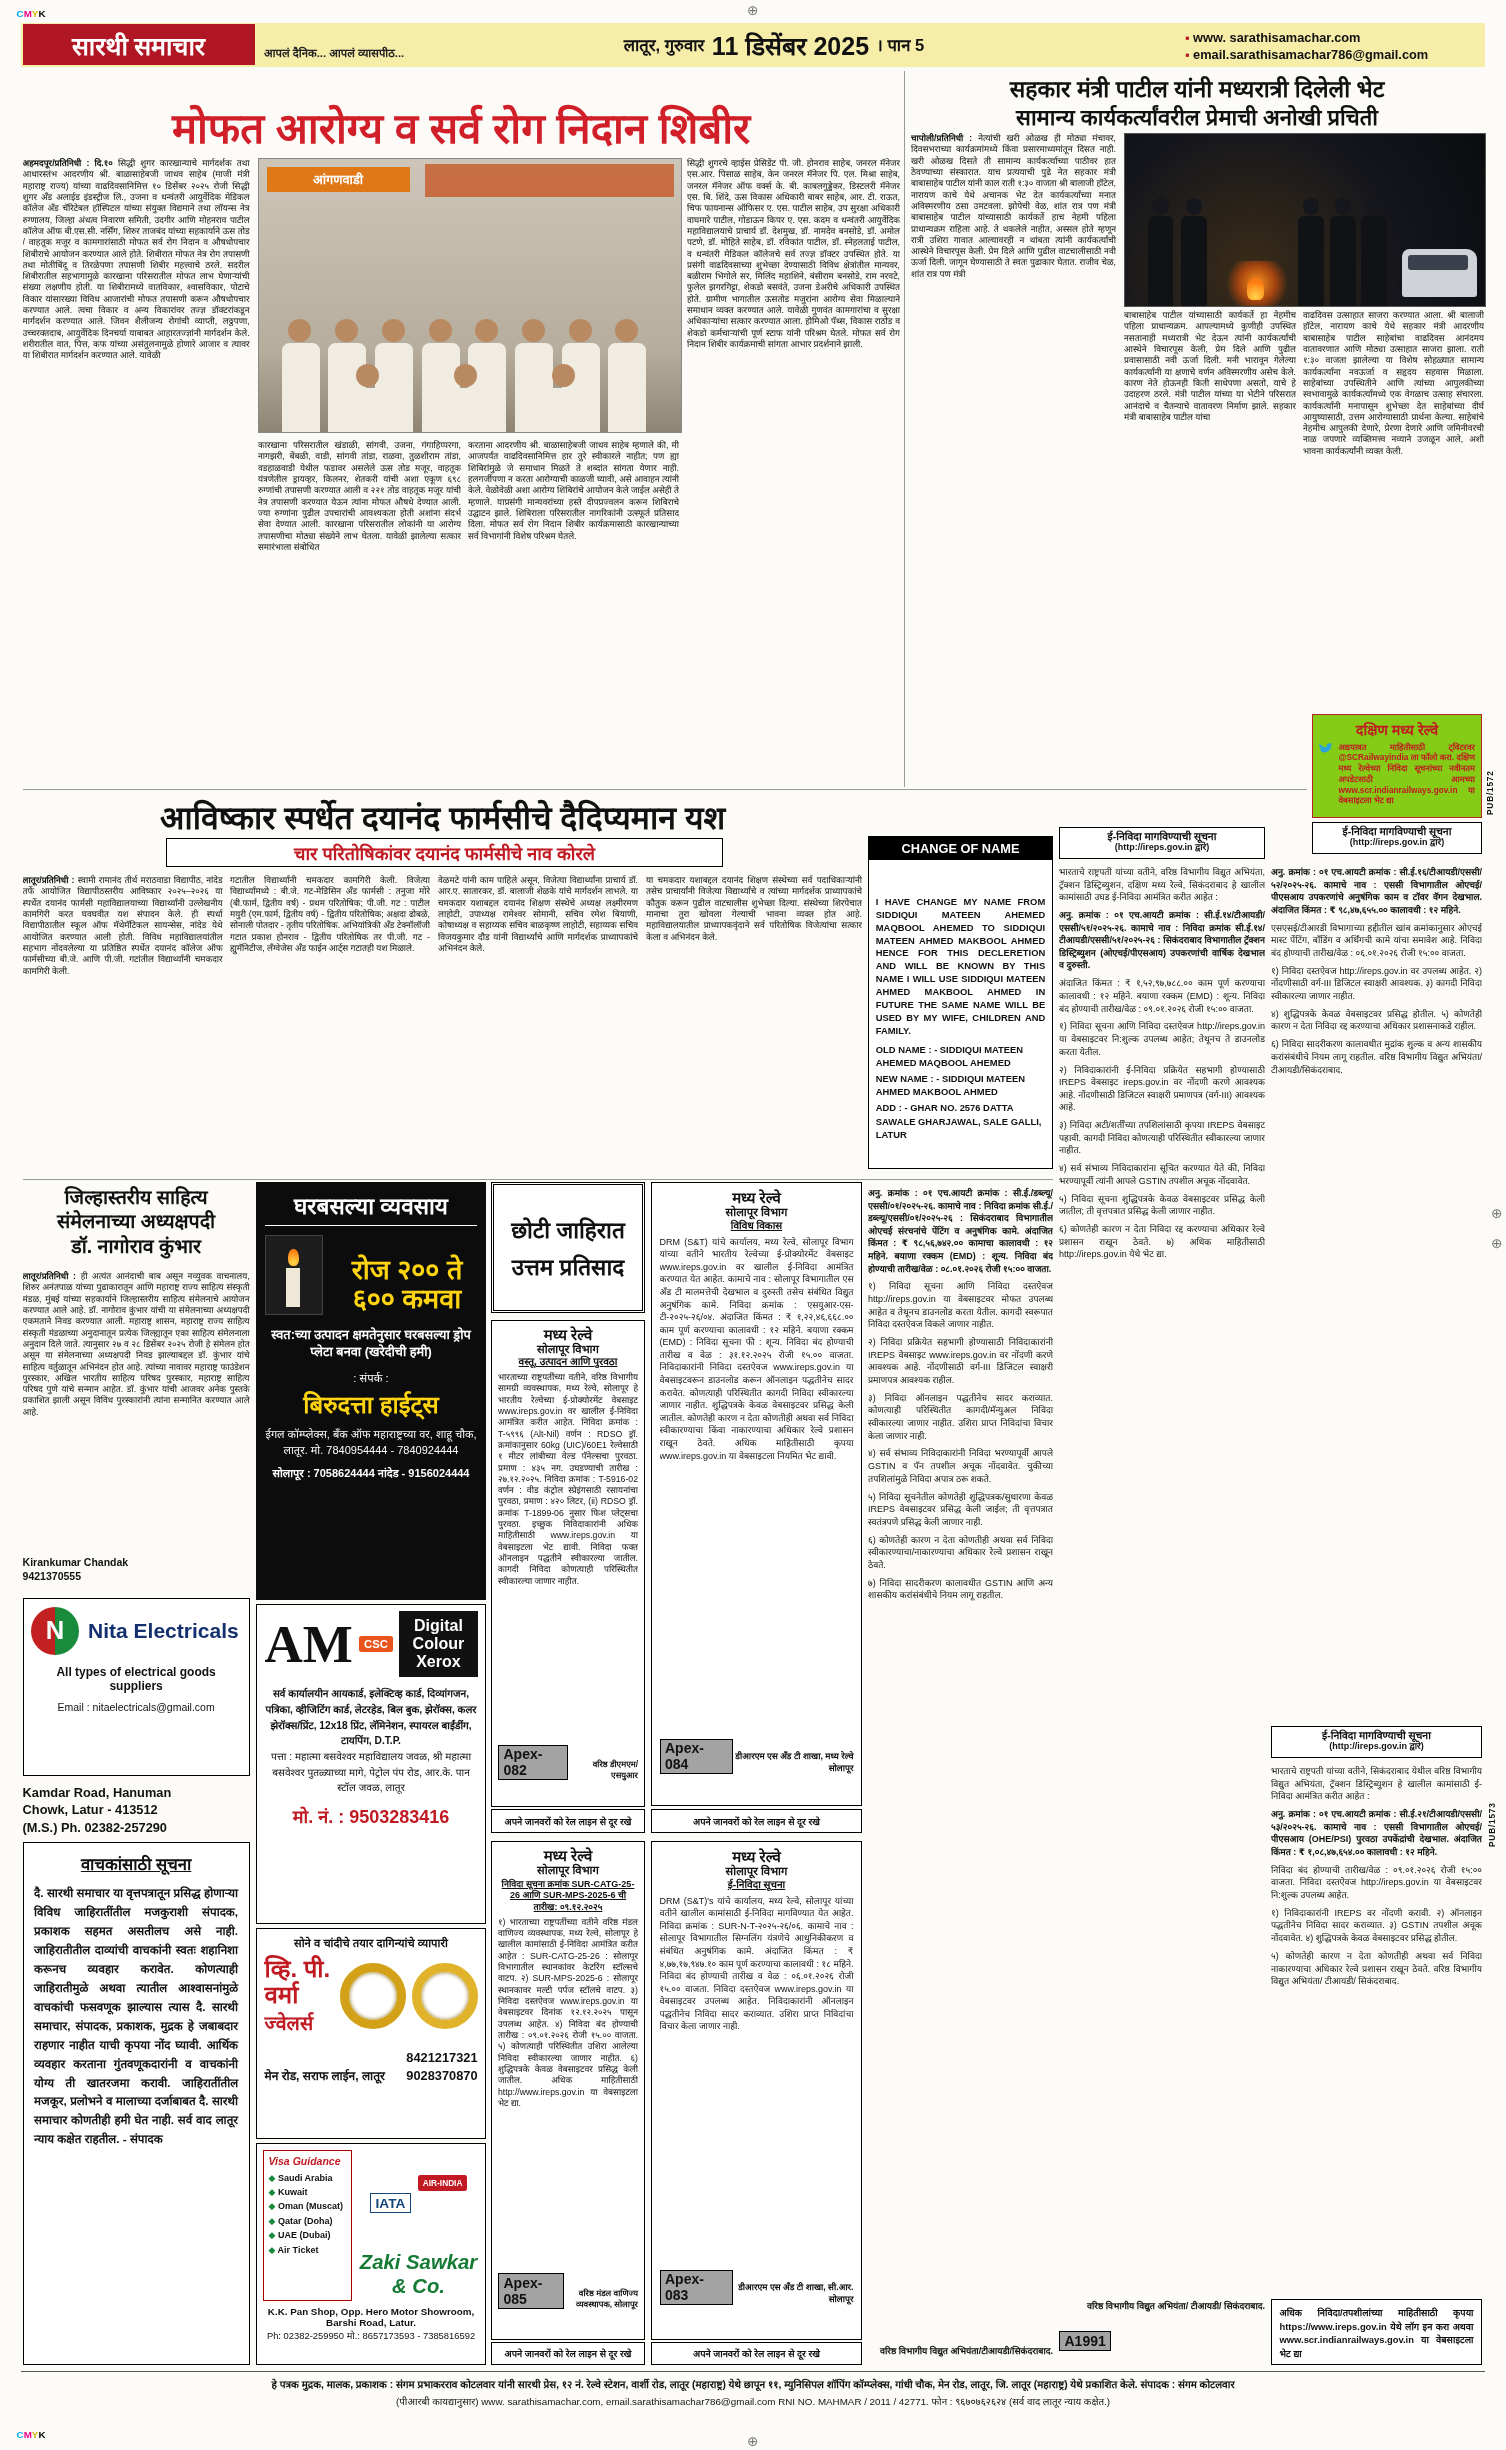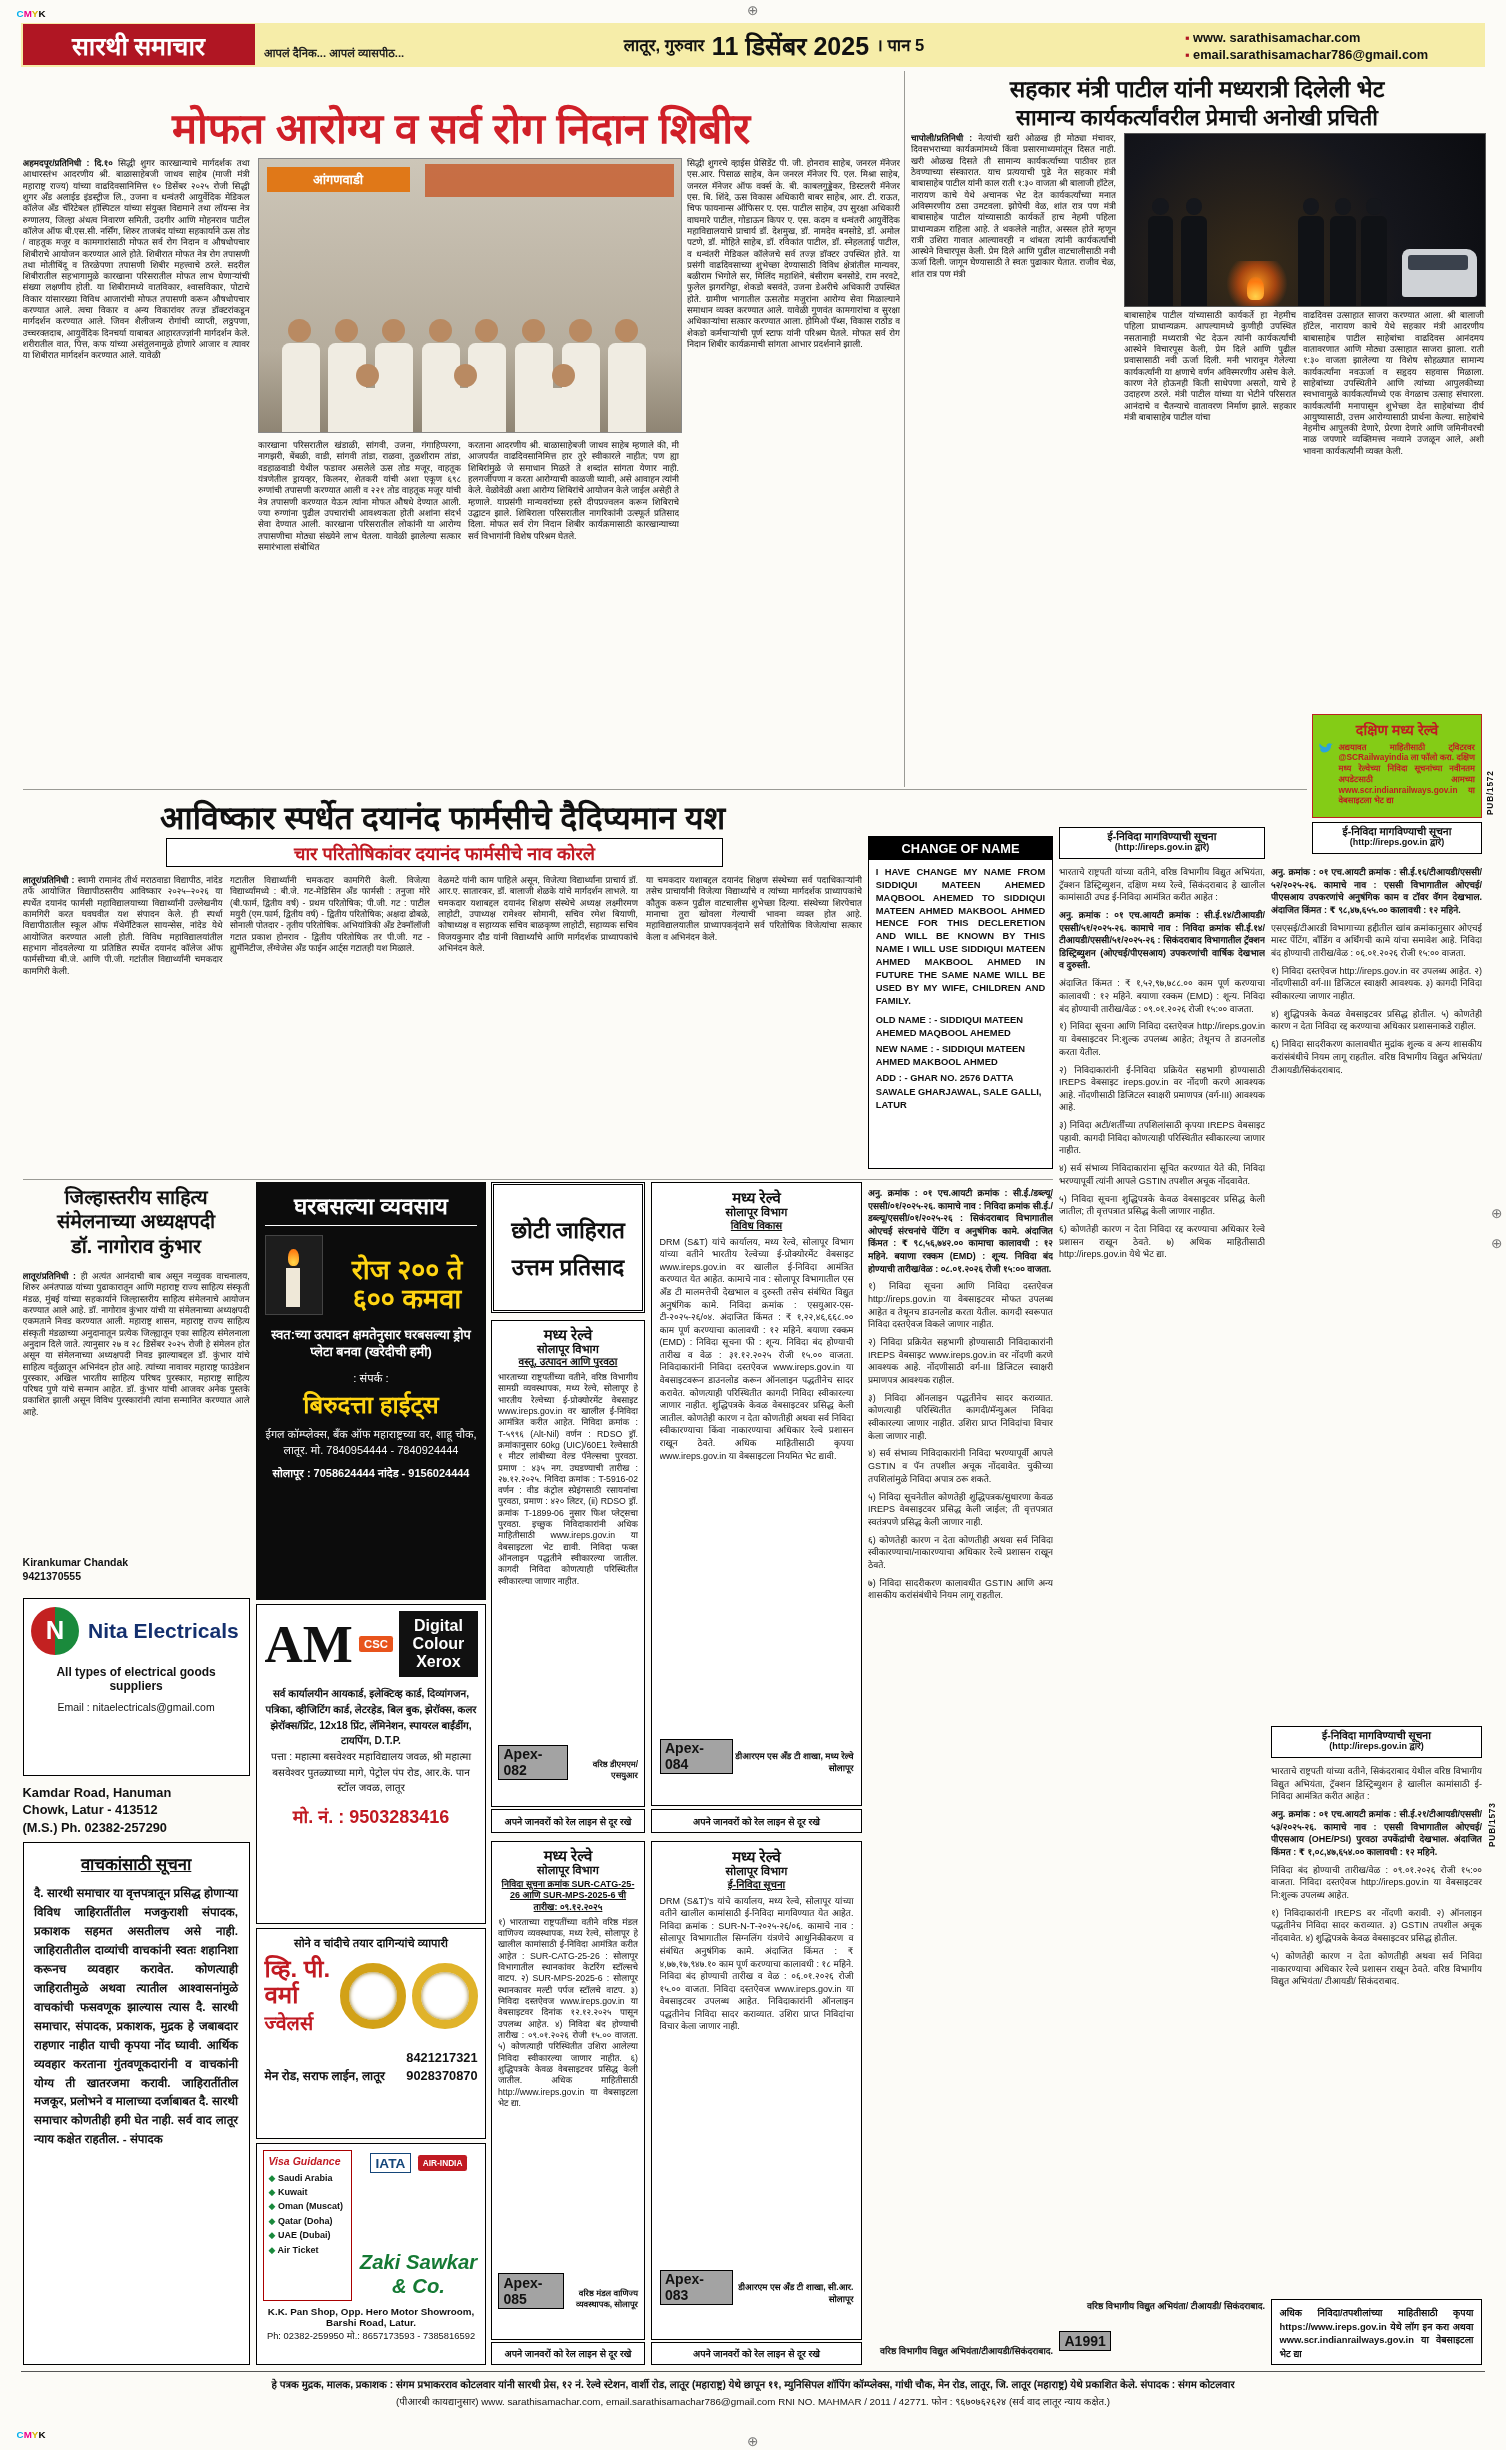--- a/index.html
+++ b/index.html
@@ -145,21 +145,21 @@
   <div class="ab j t11 fill" style="left:22.6px;top:875px;width:200px;height:300px;">
     <span class="b">लातूर/प्रतिनिधी :</span>
     <span>स्वामी रामानंद तीर्थ मराठवाडा विद्यापीठ, नांदेड तर्फे आयोजित विद्यापीठस्तरीय आविष्कार २०२५–२०२६ या स्पर्धेत दयानंद फार्मसी महाविद्यालयाच्या विद्यार्थ्यांनी उल्लेखनीय कामगिरी करत घवघवीत यश संपादन केले. ही स्पर्धा विद्यापीठातील स्कूल ऑफ मॅथेमॅटिकल सायन्सेस, नांदेड येथे आयोजित करण्यात आली होती. विविध महाविद्यालयांतील सहभाग नोंदवलेल्या या प्रतिष्ठित स्पर्धेत दयानंद कॉलेज ऑफ फार्मसीच्या बी.जे. आणि पी.जी. गटांतील विद्यार्थ्यांनी चमकदार कामगिरी केली.</span>
   </div>
   <div class="ab j t11 fill" style="left:230px;top:875px;width:200px;height:300px;">गटातील विद्यार्थ्यांनी चमकदार कामगिरी केली. विजेत्या विद्यार्थ्यांमध्ये : बी.जे. गट-मेडिसिन अँड फार्मसी : तनुजा मोरे (बी.फार्म, द्वितीय वर्ष) - प्रथम परितोषिक; पी.जी. गट : पाटील मयुरी (एम.फार्म, द्वितीय वर्ष) - द्वितीय परितोषिक; अक्षदा ढोबळे, सोनाली पोतदार - तृतीय परितोषिक. अभियांत्रिकी अँड टेक्नॉलॉजी गटात प्रकाश होनराव - द्वितीय परितोषिक तर पी.जी. गट - ह्युमॅनिटीज, लँग्वेजेस अँड फाईन आर्ट्स गटातही यश मिळाले.</div>
   <div class="ab j t11 fill" style="left:438px;top:875px;width:200px;height:300px;">वेळमटे यांनी काम पाहिले असून, विजेत्या विद्यार्थ्यांना प्राचार्य डॉ. आर.ए. सातारकर, डॉ. बालाजी शेळके यांचे मार्गदर्शन लाभले. या चमकदार यशाबद्दल दयानंद शिक्षण संस्थेचे अध्यक्ष लक्ष्मीरमण लाहोटी, उपाध्यक्ष रामेश्वर सोमानी, सचिव रमेश बियाणी, कोषाध्यक्ष व सहाय्यक सचिव बाळकृष्ण लाहोटी, सहाय्यक सचिव विजयकुमार दौड यांनी विद्यार्थ्यांचे आणि मार्गदर्शक प्राध्यापकांचे अभिनंदन केले.</div>
   <div class="ab j t11 fill" style="left:646px;top:875px;width:216px;height:300px;">या चमकदार यशाबद्दल दयानंद शिक्षण संस्थेच्या सर्व पदाधिकाऱ्यांनी तसेच प्राचार्यांनी विजेत्या विद्यार्थ्यांचे व त्यांच्या मार्गदर्शक प्राध्यापकांचे कौतुक करून पुढील वाटचालीस शुभेच्छा दिल्या. संस्थेच्या शिरपेचात मानाचा तुरा खोवला गेल्याची भावना व्यक्त होत आहे. महाविद्यालयातील प्राध्यापकवृंदाने सर्व परितोषिक विजेत्यांचा सत्कार केला व अभिनंदन केले.</div>
 
   <div class="ab box" style="left:868px;top:836px;width:185px;height:333px;">
     <div style="background:#000;color:#fff;text-align:center;font-weight:bold;font-size:12.8px;padding:3.8px 0;">CHANGE OF NAME</div>
-    <div class="j b" style="font-size:9.4px;line-height:1.38;padding:6px 6.8px 3px 6.8px;">I HAVE CHANGE MY NAME FROM SIDDIQUI MATEEN AHEMED MAQBOOL AHEMED TO SIDDIQUI MATEEN AHMED MAKBOOL AHMED HENCE FOR THIS DECLERETION AND WILL BE KNOWN BY THIS NAME I WILL USE SIDDIQUI MATEEN AHMED MAKBOOL AHMED IN FUTURE THE SAME NAME WILL BE USED BY MY WIFE, CHILDREN AND FAMILY.</div>
+    <div class="j b" style="font-size:9.4px;line-height:1.38;padding:6px 6.8px 3px 6.8px;margin-top:30px;">I HAVE CHANGE MY NAME FROM SIDDIQUI MATEEN AHEMED MAQBOOL AHEMED TO SIDDIQUI MATEEN AHMED MAKBOOL AHMED HENCE FOR THIS DECLERETION AND WILL BE KNOWN BY THIS NAME I WILL USE SIDDIQUI MATEEN AHMED MAKBOOL AHMED IN FUTURE THE SAME NAME WILL BE USED BY MY WIFE, CHILDREN AND FAMILY.</div>
     <div class="b" style="font-size:9.4px;line-height:1.4;padding:1.5px 6.8px;">OLD NAME : - SIDDIQUI MATEEN AHEMED MAQBOOL AHEMED</div>
     <div class="b" style="font-size:9.4px;line-height:1.4;padding:1.5px 6.8px;">NEW NAME : - SIDDIQUI MATEEN AHMED MAKBOOL AHMED</div>
     <div class="b" style="font-size:9.4px;line-height:1.4;padding:1.5px 6.8px;">ADD : - GHAR NO. 2576 DATTA SAWALE GHARJAWAL, SALE GALLI, LATUR</div>
   </div>
 
   <div class="ab hline" style="left:22.6px;top:1179px;width:1030px;"></div>
 
   <div class="ab b c" style="left:22.6px;top:1185px;width:227px;font-size:19.6px;line-height:1.25;">
     <div>जिल्हास्तरीय साहित्य</div>
     <div>संमेलनाच्या अध्यक्षपदी</div>
@@ -254,21 +254,21 @@
           <div><span style="color:#1a8a3c;">◆</span> <span>Saudi Arabia</span></div>
           <div><span style="color:#1a8a3c;">◆</span> <span>Kuwait</span></div>
           <div><span style="color:#1a8a3c;">◆</span> <span>Oman (Muscat)</span></div>
           <div><span style="color:#1a8a3c;">◆</span> <span>Qatar (Doha)</span></div>
           <div><span style="color:#1a8a3c;">◆</span> <span>UAE (Dubai)</span></div>
           <div><span style="color:#1a8a3c;">◆</span> <span>Air Ticket</span></div>
         </div>
       </div>
       <div style="flex:1;display:flex;flex-direction:column;align-items:center;justify-content:space-between;padding:3px 0;">
         <div style="display:flex;gap:7.5px;align-items:center;">
-          <span style="color:#14467a;font-weight:bold;font-size:13.6px;border:0.8px solid #14467a;padding:1.5px 4.5px;">IATA</span>
+          <span style="color:#14467a;font-weight:bold;font-size:13.6px;border:0.8px solid #14467a;padding:1.5px 4.5px;margin-top:40px;">IATA</span>
           <span style="background:#c11a22;color:#fff;font-weight:bold;font-size:8.3px;padding:3px 4.5px;border-radius:2.3px;">AIR-INDIA</span>
         </div>
         <div class="b" style="color:#157a34;font-size:20.3px;font-style:italic;text-align:center;line-height:1.15;">Zaki Sawkar &amp; Co.</div>
       </div>
     </div>
     <div class="c b" style="font-size:9.8px;margin-top:4.5px;">K.K. Pan Shop, Opp. Hero Motor Showroom, Barshi Road, Latur.</div>
     <div class="c" style="font-size:9.4px;margin-top:1.5px;">Ph: 02382-259950  मो.: 8657173593 - 7385816592</div>
   </div>
 
   <div class="ab" style="left:491px;top:1182px;width:154px;height:131px;border:3px double #000;box-sizing:border-box;display:flex;flex-direction:column;align-items:center;justify-content:center;gap:6px;background:#fff;">

